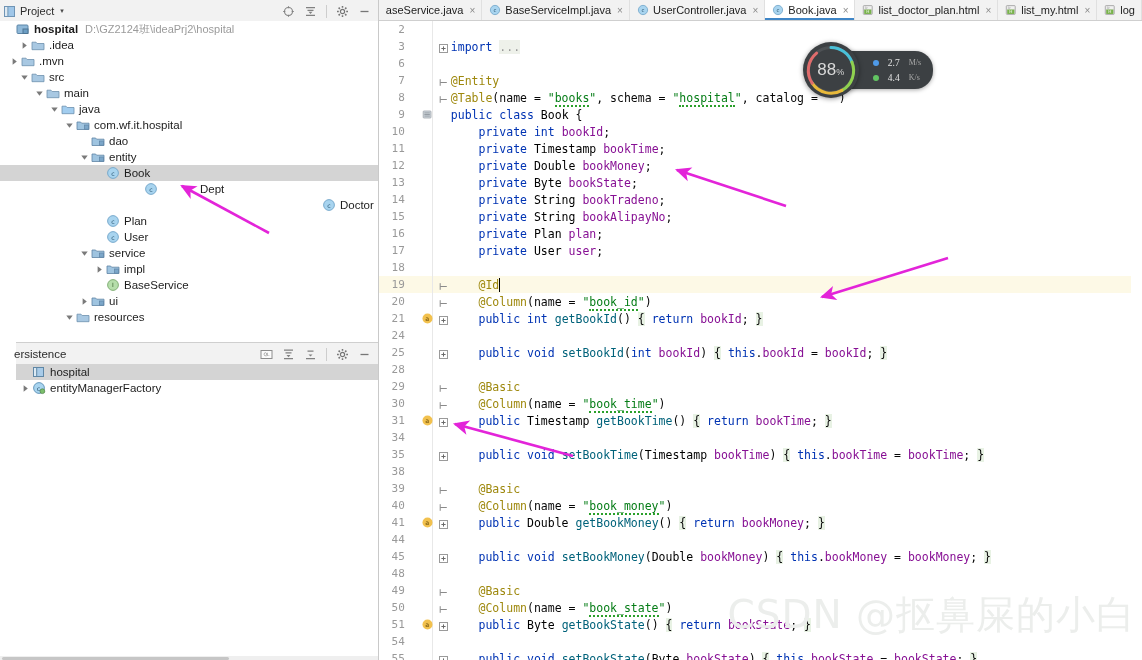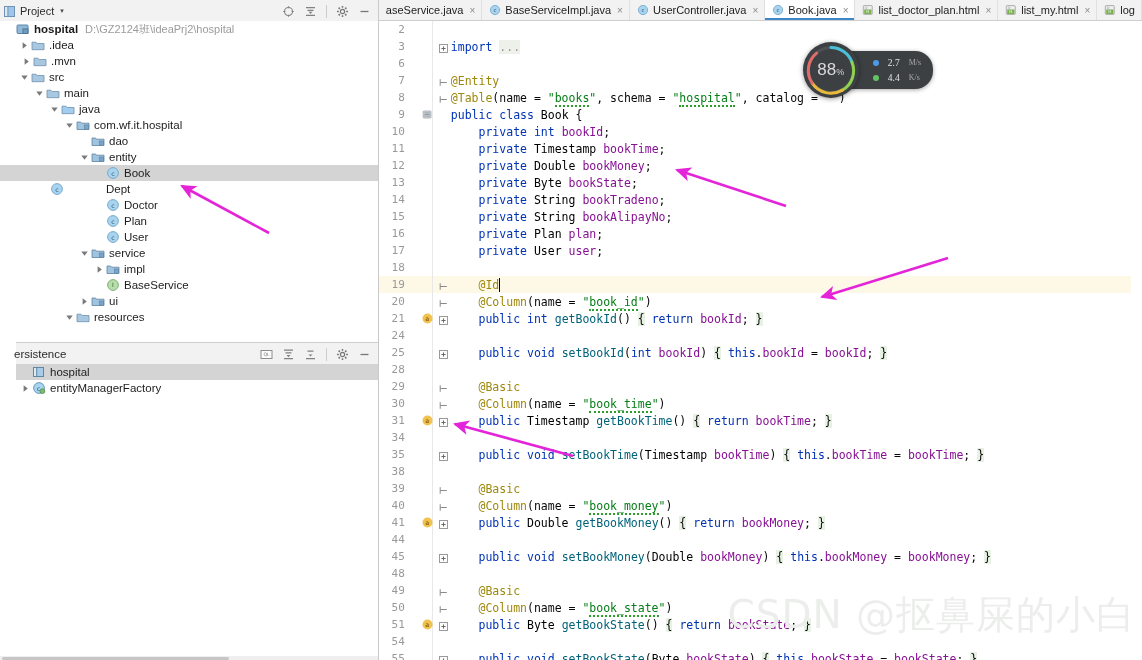--- a/index.html
+++ b/index.html
@@ -180,21 +180,21 @@
               <path d="M2.6 1.3v6.4L6.8 4.5z" fill="#7a7a7a"></path>
             </svg>
           </span>
           <span class="tico">
             <svg width="14" height="14" viewBox="0 0 14 14">
               <path d="M1 4.2h4l1.2 1.3H13v6.2H1z" fill="#a8c8e2" stroke="#6d90ad" stroke-width=".8"></path>
             </svg>
           </span>
           <span class="tlabel">.idea</span>
         </div>
-        <div class="trow" style="padding-left: 21px;">
+        <div class="trow" style="padding-left: 9px;">
           <span class="tw">
             <svg width="9" height="9" viewBox="0 0 9 9">
               <path d="M2.6 1.3v6.4L6.8 4.5z" fill="#7a7a7a"></path>
             </svg>
           </span>
           <span class="tico">
             <svg width="14" height="14" viewBox="0 0 14 14">
               <path d="M1 4.2h4l1.2 1.3H13v6.2H1z" fill="#a8c8e2" stroke="#6d90ad" stroke-width=".8"></path>
             </svg>
           </span>
@@ -280,31 +280,31 @@
         <div class="trow sel" style="padding-left: 94px;">
           <span class="tw"></span>
           <span class="tico">
             <svg width="14" height="14" viewBox="0 0 14 14">
               <circle cx="7" cy="7" r="5.4" fill="#a8d4ef" stroke="#6fa4c8" stroke-width=".9"></circle>
               <text x="7" y="9.5" font-size="6.2" text-anchor="middle" fill="#26536f" font-family="DejaVu Sans">c</text>
             </svg>
           </span>
           <span class="tlabel">Book</span>
         </div>
-        <div class="trow" style=" gap: 38px;">
+        <div class="trow" style="padding-left: 94px; gap: 38px;">
           <span class="tw"></span>
           <span class="tico">
             <svg width="14" height="14" viewBox="0 0 14 14">
               <circle cx="7" cy="7" r="5.4" fill="#a8d4ef" stroke="#6fa4c8" stroke-width=".9"></circle>
               <text x="7" y="9.5" font-size="6.2" text-anchor="middle" fill="#26536f" font-family="DejaVu Sans">c</text>
             </svg>
           </span>
           <span class="tlabel">Dept</span>
         </div>
-        <div class="trow" style="padding-left: 94px;">
+        <div class="trow" style="padding-left: 94px; justify-content: flex-end;">
           <span class="tw"></span>
           <span class="tico">
             <svg width="14" height="14" viewBox="0 0 14 14">
               <circle cx="7" cy="7" r="5.4" fill="#a8d4ef" stroke="#6fa4c8" stroke-width=".9"></circle>
               <text x="7" y="9.5" font-size="6.2" text-anchor="middle" fill="#26536f" font-family="DejaVu Sans">c</text>
             </svg>
           </span>
           <span class="tlabel">Doctor</span>
         </div>
         <div class="trow" style="padding-left: 94px;">

